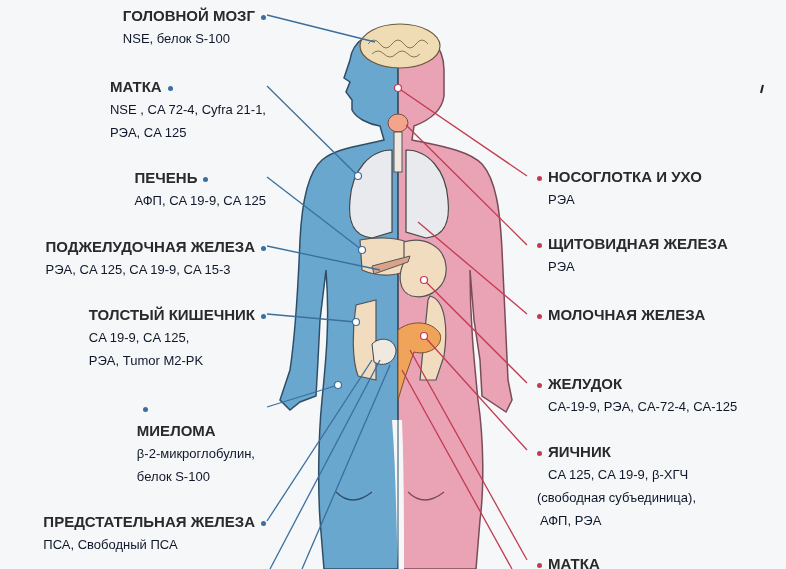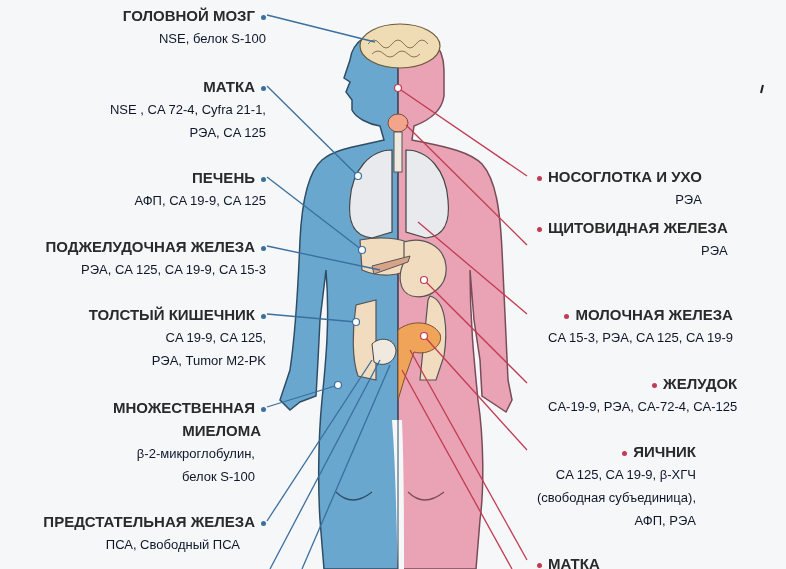--- a/index.html
+++ b/index.html
@@ -7,22 +7,22 @@
     width:786px; height:569px; overflow:hidden;
     background:#f6f7f8;
     font-family:"Liberation Sans", "DejaVu Sans", sans-serif;
     color:#2b2b2b;
     position:relative;
   }
   .figure { position:absolute; left:0; top:0; width:786px; height:569px; }
   .label { position:absolute; line-height:23px; }
   .label .title { font-weight:bold; font-size:15px; color:#2a2a2a; white-space:nowrap; }
   .label .markers { font-size:13px; color:#0f172a; white-space:nowrap; }
-  .left { text-align:right; right:520px; }
-  .right { text-align:right; left:537px; }
+  .left { text-align:left; right:520px; }
+  .right { text-align:left; left:537px; }
   .dot-blue { display:inline-block; width:5px; height:5px; border-radius:50%; background:#3a6f9e; margin-left:6px; vertical-align:middle; }
   .dot-red { display:inline-block; width:5px; height:5px; border-radius:50%; background:#c23b52; margin-right:6px; vertical-align:middle; }
 </style>
 </head>
 <body>
 
 <svg class="figure" viewBox="0 0 786 569" xmlns="http://www.w3.org/2000/svg">
 
   <path fill="#6aa7cf" stroke="#2f4e66" stroke-width="1.5" d="M398,28 C370,28 352,42 350,60 L344,78 L350,82 L346,92 L352,100 L352,110 C356,118 368,124 380,126 L384,140
        C360,146 336,148 322,160 C308,172 302,200 300,240 C298,290 296,330 290,370 L280,400 L290,410 L300,402
@@ -115,44 +115,43 @@
   <div class="markers">РЭА, CA 125, CA 19-9, CA 15-3</div>
 </div>
 
 <div class="label left" style="top:303px">
   <div class="title"><span>ТОЛСТЫЙ КИШЕЧНИК</span><span class="dot-blue"></span></div>
   <div class="markers">CA 19-9, CA 125,</div>
   <div class="markers">РЭА, Tumor M2-PK</div>
 </div>
 
 <div class="label left" style="top:396px">
-  <div class="title"><span>МНОЖЕСТВЕННАЯ</span><span class="dot-blue"></span></div>
+  <div class="title"><span class="dot-blue"></span></div>
   <div class="title" style="margin-right:5px">МИЕЛОМА</div>
   <div class="markers" style="margin-right:11px">β-2-микроглобулин,</div>
   <div class="markers" style="margin-right:11px">белок S-100</div>
 </div>
 
 <div class="label left" style="top:510px">
   <div class="title"><span>ПРЕДСТАТЕЛЬНАЯ ЖЕЛЕЗА</span><span class="dot-blue"></span></div>
   <div class="markers" style="margin-right:26px">ПСА, Свободный ПСА</div>
 </div>
 
 <div class="label right" style="top:165px">
   <div class="title"><span class="dot-red"></span><span>НОСОГЛОТКА И УХО</span></div>
   <div class="markers" style="margin-left:11px">РЭА</div>
 </div>
 
-<div class="label right" style="top:216px">
+<div class="label right" style="top:232px">
   <div class="title"><span class="dot-red"></span><span>ЩИТОВИДНАЯ ЖЕЛЕЗА</span></div>
   <div class="markers" style="margin-left:11px">РЭА</div>
 </div>
 
 <div class="label right" style="top:303px">
   <div class="title"><span class="dot-red"></span><span>МОЛОЧНАЯ ЖЕЛЕЗА</span></div>
-  <div class="markers" style="margin-left:11px">CA 15-3, РЭА, CA 125, CA 19-9</div>
 </div>
 
 <div class="label right" style="top:372px">
   <div class="title"><span class="dot-red"></span><span>ЖЕЛУДОК</span></div>
   <div class="markers" style="margin-left:11px">CA-19-9, РЭА, CA-72-4, CA-125</div>
 </div>
 
 <div class="label right" style="top:440px">
   <div class="title"><span class="dot-red"></span><span>ЯИЧНИК</span></div>
   <div class="markers" style="margin-left:11px">CA 125, CA 19-9, β-ХГЧ</div>

